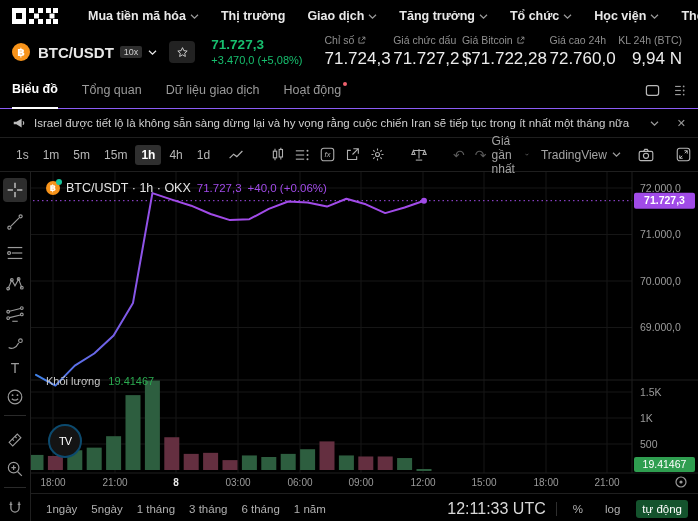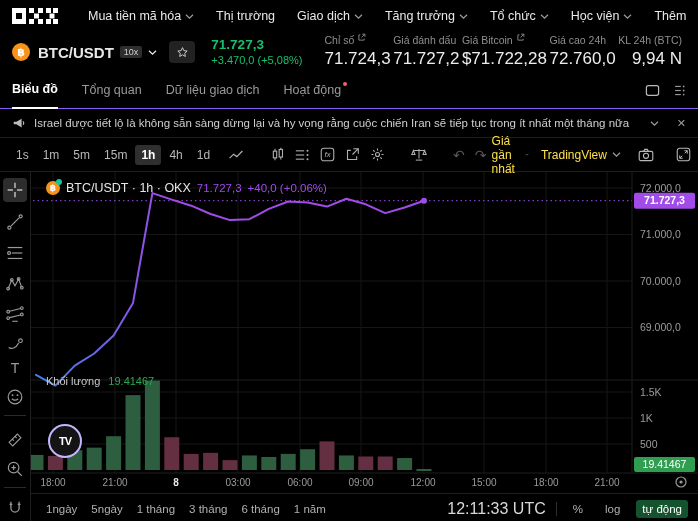--- a/index.html
+++ b/index.html
@@ -6,57 +6,57 @@
   body{width:698px;height:521px;overflow:hidden;position:relative;
        font-family:"Liberation Sans",sans-serif;color:#e8e8e8;font-size:12px;}
   .chev{width:9px;height:7px;display:inline-block;}
   .chev path{stroke:#9b9b9b;stroke-width:1.4;fill:none;}
   svg.ic{display:inline-block;vertical-align:middle;}
   
   .topnav{height:32px;display:flex;align-items:center;padding:0 12px;gap:0;}
   .logo{display:flex;align-items:center;gap:2px;margin-right:14px;}
   .nav-div{width:1px;height:16px;background:#333;margin-right:16px;}
   .nav-item{display:flex;align-items:center;gap:4px;color:#e8e8e8;font-size:12.5px;
-            font-weight:400;margin-right:22px;cursor:pointer;white-space:nowrap;}
+            font-weight:700;margin-right:22px;cursor:pointer;white-space:nowrap;}
   
   .inst{height:40px;display:flex;align-items:center;padding:0 12px;}
   .coin{width:18px;height:18px;border-radius:50%;background:#F7931A;color:#fff;
         font-family:"DejaVu Sans",sans-serif;font-size:11px;font-weight:700;
         display:flex;align-items:center;justify-content:center;}
   .pairname{font-size:15px;font-weight:700;margin:0 6px 0 8px;}
   .lev{background:#2e2e2e;color:#cfcfcf;font-size:9px;padding:1px 4px;border-radius:2px;margin-right:6px;}
   .starbtn{width:26px;height:22px;background:#222;border-radius:4px;display:flex;
            align-items:center;justify-content:center;margin-left:12px;color:#ddd;font-size:12px;}
   .pxblock{margin-left:16px;line-height:1.25;}
   .px-last{color:#17bf6e;font-size:13.5px;font-weight:700;}
   .px-chg{color:#17bf6e;font-size:11px;}
   .stats{flex:1;display:flex;justify-content:space-between;margin-left:22px;padding-right:4px;}
   .stat{line-height:1.4;white-space:nowrap;}
-  .stat .lab{color:#8f8f8f;font-size:10.5px;display:flex;align-items:flex-start;gap:3px;}
+  .stat .lab{color:#8f8f8f;font-size:10.5px;display:flex;align-items:center;gap:3px;}
   .stat .val{color:#ececec;font-size:17px;text-align:right;}
   
   .tabrow{height:36px;display:flex;align-items:center;padding:0 12px;border-bottom:1px solid #8b5cf6;}
   .tab{color:#9a9a9a;font-size:12.5px;margin-right:24px;height:35px;display:flex;
        align-items:center;position:relative;cursor:pointer;}
   .tab.active{color:#fff;font-weight:700;border-bottom:2px solid #fff;}
   .tab .dot{width:4px;height:4px;border-radius:50%;background:#f0616d;position:relative;top:-6px;left:2px;}
   .tabrow .spacer{flex:1;}
   .tr-ic{color:#9b9b9b;margin-left:14px;display:flex;align-items:center;}
   
   .news{height:28px;display:flex;align-items:center;padding:0 12px;border-bottom:1px solid #1f1f1f;gap:8px;}
   .news .txt{flex:1;color:#cfcfcf;font-size:11.5px;white-space:nowrap;overflow:hidden;}
   .news .ric{color:#9b9b9b;margin-left:10px;font-size:11px;}
   
   .ctool{height:33px;display:flex;align-items:center;padding:0 10px;border-bottom:1px solid #1f1f1f;}
   .tf{color:#b8b8b8;font-size:12px;padding:3px 6px;border-radius:3px;margin-right:2px;cursor:pointer;}
   .tf.active{background:#2f2f2f;color:#fff;font-weight:700;}
   .sep{width:1px;height:16px;background:#2e2e2e;margin:0 8px;}
   .tbic{color:#b0b0b0;margin:0 5px;display:flex;align-items:center;cursor:pointer;}
   .tbic.dim{color:#5a5a5a;}
-  .ctool .right{margin-left:auto;display:flex;align-items:center;gap:12px;color:#fde047;}
+  .ctool .right{margin-left:auto;display:flex;align-items:center;gap:12px;color:#a3a3a3;}
   .drop{display:flex;align-items:center;gap:5px;font-size:12px;cursor:pointer;}
   
   .chartwrap{position:relative;width:698px;height:321px;}
   #chart-svg{position:absolute;left:0;top:0;}
   .toolcol{position:absolute;left:0;top:0;width:30px;height:352px;background:#000;
            border-right:1px solid #1f1f1f;z-index:5;}
   .tool{position:absolute;left:50%;transform:translateX(-50%);color:#9b9b9b;cursor:pointer;}
   .tool.active{background:#2d2d2d;border-radius:4px;width:24px;height:24px;
                display:flex;align-items:center;justify-content:center;color:#e8e8e8;}
   .tool-div{position:absolute;left:4px;width:22px;height:1px;background:#2a2a2a;}
@@ -65,22 +65,22 @@
   .legend .pv{color:#A14BE8;font-size:11.5px;}
   .minicoin{width:14px;height:14px;border-radius:50%;background:#F7931A;color:#fff;position:relative;
             font-family:"DejaVu Sans",sans-serif;font-size:9px;font-weight:700;
             display:flex;align-items:center;justify-content:center;}
   .minicoin i{position:absolute;right:-2px;top:-2px;width:6px;height:6px;border-radius:50%;
               background:#16c49a;font-style:normal;}
   .vol-legend{position:absolute;left:46px;top:203px;display:flex;gap:8px;z-index:3;font-size:11px;}
   .vol-legend .vl{color:#c9c9c9;}
   .vol-legend .vv{color:#2aa94f;}
   .tvlogo{position:absolute;left:48px;top:252px;width:30px;height:30px;border-radius:50%;
-          background:#141414;border:2px solid #c4b5fd;z-index:3;display:flex;
-          align-items:center;justify-content:center;color:#fff;font-weight:700;
+          background:#141414;border:2px solid #0c4a6e;z-index:3;display:flex;
+          align-items:center;justify-content:center;color:#fff;font-weight:400;
           font-size:11px;letter-spacing:-1px;}
   
   .footer{height:30px;border-top:1px solid #1f1f1f;display:flex;align-items:center;
           padding-left:46px;padding-right:10px;background:#000;position:relative;z-index:4;
           margin-left:0;}
   .rng{color:#b0b0b0;font-size:11.5px;margin-right:14px;cursor:pointer;}
   .footer .right{margin-left:auto;display:flex;align-items:center;gap:10px;}
   .clock{color:#d8d8d8;font-size:16px;}
   .fdiv{width:1px;height:14px;background:#2e2e2e;}
   .fbtn{color:#b0b0b0;font-size:11.5px;cursor:pointer;padding:3px 6px;border-radius:3px;}
@@ -166,21 +166,21 @@
       <div class="lab">
           <span>Chỉ số</span>
           <svg class="ic" width="9" height="9" viewBox="0 0 12 12">
             <path d="M4.5 2.5h-2v7h7v-2 M7 1.5h3.5V5 M10.5 1.5 6 6" fill="none" stroke="#8f8f8f" stroke-width="1.2"></path>
           </svg>
         </div>
       <div class="val">71.724,3</div>
     </div>
     <div class="stat">
       <div class="lab">
-          <span>Giá đánh dấu</span>
+          <span>Giá chức dấu</span>
         </div>
       <div class="val">71.727,2</div>
     </div>
     <div class="stat">
       <div class="lab">
           <span>Giá Bitcoin</span>
           <svg class="ic" width="9" height="9" viewBox="0 0 12 12">
             <path d="M4.5 2.5h-2v7h7v-2 M7 1.5h3.5V5 M10.5 1.5 6 6" fill="none" stroke="#8f8f8f" stroke-width="1.2"></path>
           </svg>
         </div>

